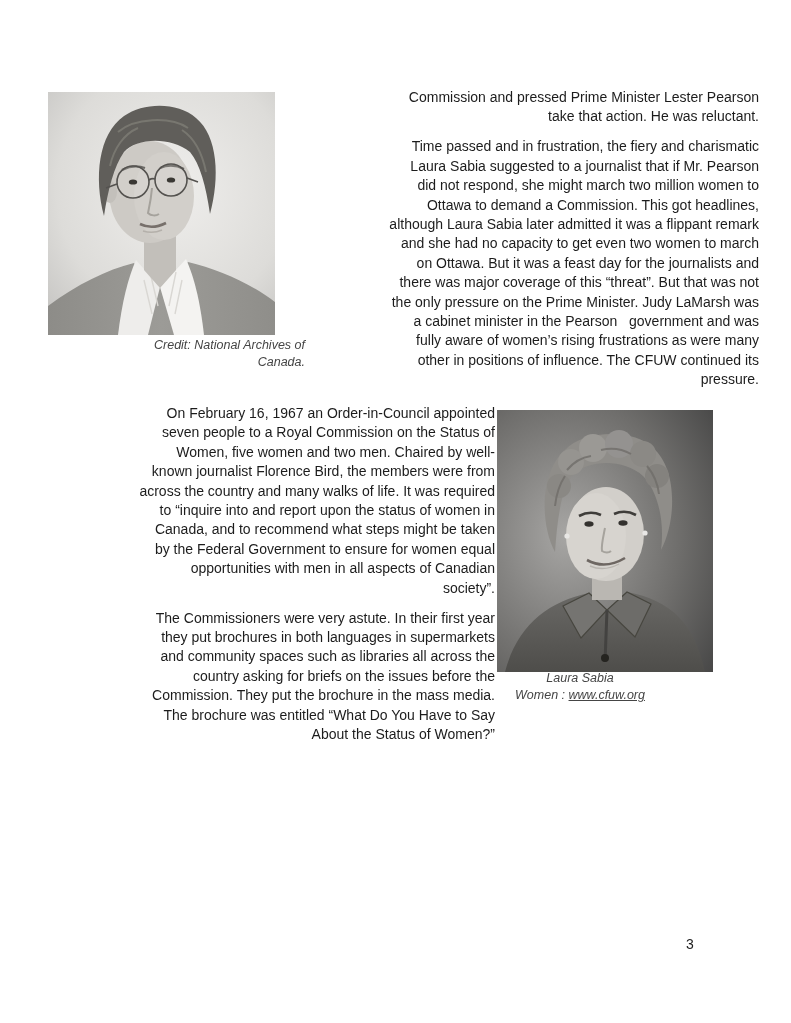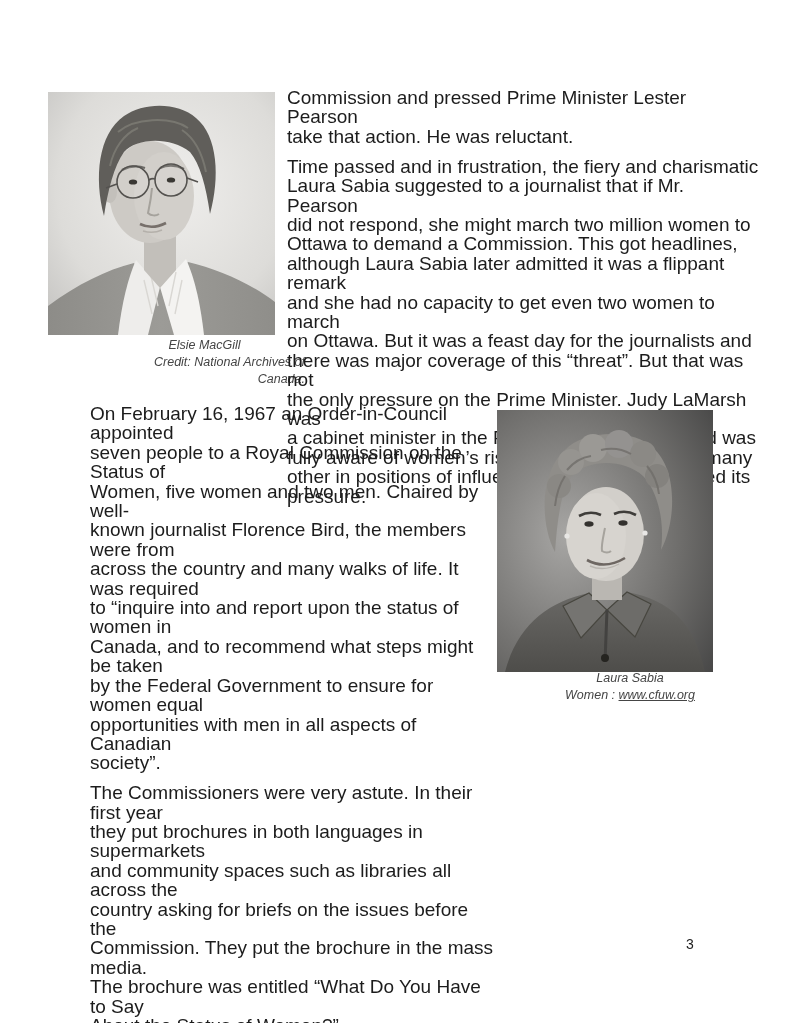--- a/index.html
+++ b/index.html
@@ -15,37 +15,38 @@
   .photo { position: absolute; margin: 0; padding: 0; }
   .photo svg { display: block; width: 100%; height: 100%; }
   .photo-macgill { left: 48px; top: 92px; width: 227px; height: 243px; }
   .photo-sabia  { left: 497px; top: 410px; width: 216px; height: 262px; }
 
   .body-col { position: absolute; }
   .col-right { left: 287px; top: 88px;  width: 472px; }
   .col-left  { left: 90px;  top: 404px; width: 405px; }
   .body-col p {
     margin: 0 0 10.5px 0;
-    font-size: 19px;
+    font-size: 14px;
     line-height: 19.4px;
     white-space: pre-line;
     color: #1c1c1c;
+    text-align: right;
   }
 
   .caption {
     position: absolute;
     font-style: italic;
     font-size: 12.5px;
     line-height: 17px;
     color: #454545;
     text-align: center;
   }
   .caption-macgill { left: 60px; top: 337px; width: 245px; }
   .caption-macgill .cap-name { text-indent: 44px; }
-  .caption-sabia   { left: 522px; top: 670px; width: 216px; }
+  .caption-sabia   { left: 472px; top: 670px; width: 216px; }
   .cap-credit-lines { white-space: pre-line; text-align: right; }
   .caption a.link {
     color: #454545;
     text-decoration: underline;
     font-style: italic;
     cursor: pointer;
   }
 
   .page-number {
     position: absolute;
@@ -103,21 +104,20 @@
       <ellipse cx="123" cy="88" rx="4.2" ry="2.6" fill="#3a3834"></ellipse>
 
       <path d="M104,96 C103,108 101,116 100,121 C103,124 108,124 111,122" stroke="#a5a29c" stroke-width="2" fill="none"></path>
 
       <path d="M92,132 Q104,138 118,131" stroke="#77706b" stroke-width="2.6" fill="none"></path>
       <path d="M95,139 Q105,142 114,138" stroke="#b4b0aa" stroke-width="1.5" fill="none"></path>
     </svg>
   </figure>
 
   <div class="caption caption-macgill">
-    <div class="cap-name">Elsie MacGill</div>
     <div class="cap-credit-lines">Credit: National Archives of
 Canada.</div>
   </div>
 
   <div class="body-col col-right">
     <p>Commission and pressed Prime Minister Lester Pearson
 take that action. He was reluctant.</p>
     <p>Time passed and in frustration, the fiery and charismatic
 Laura Sabia suggested to a journalist that if Mr. Pearson
 did not respond, she might march two million women to

